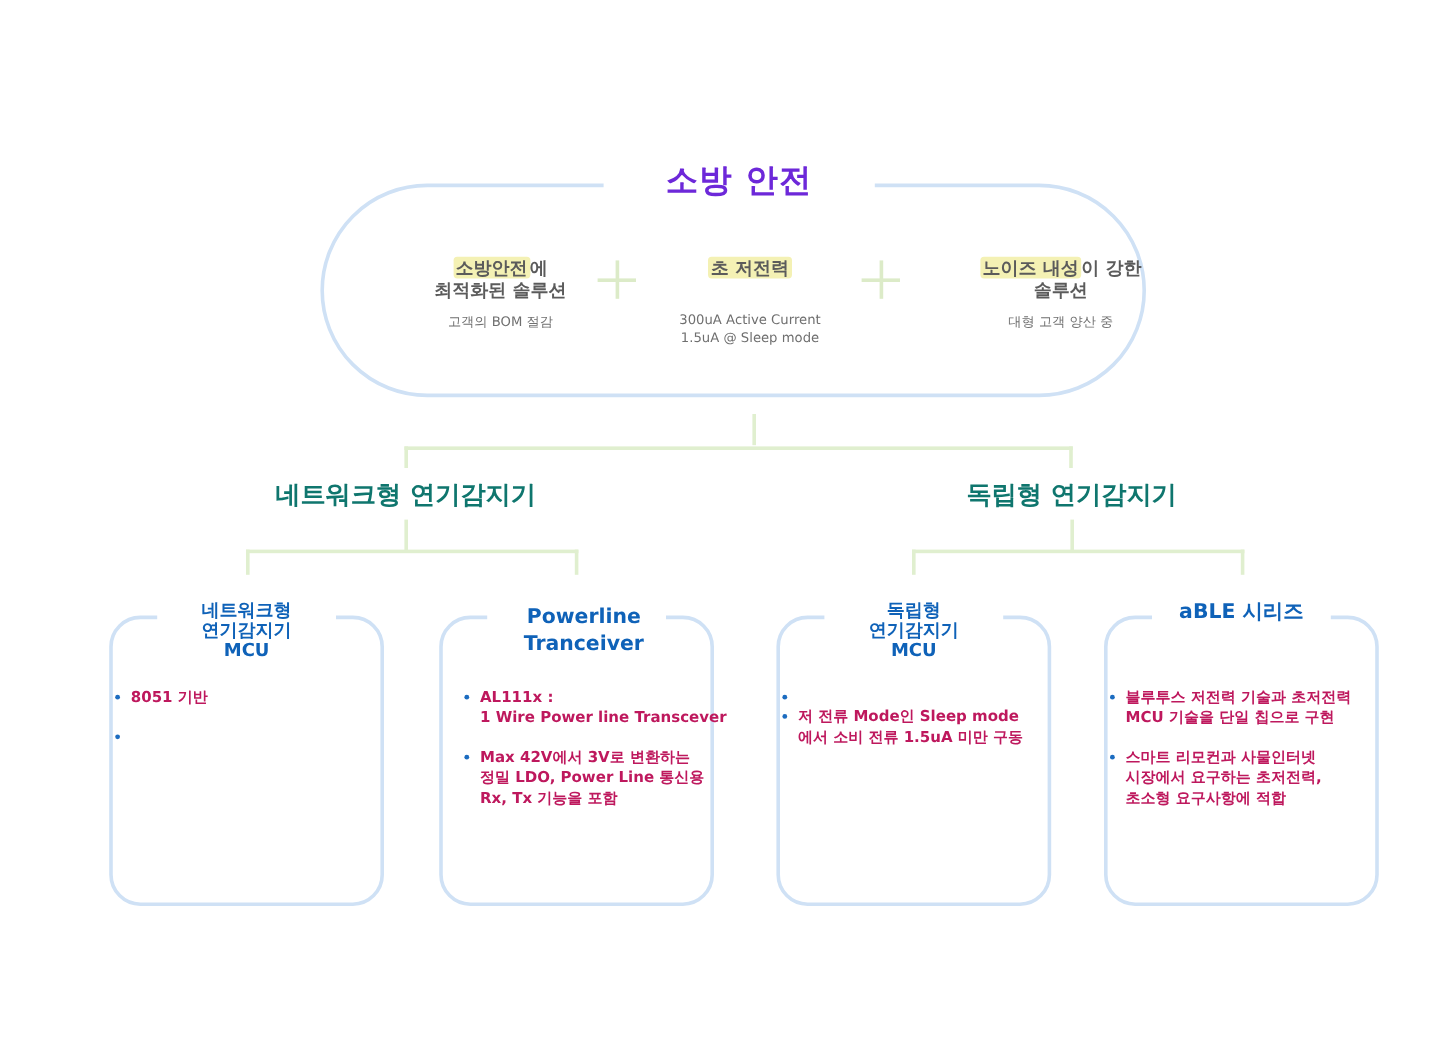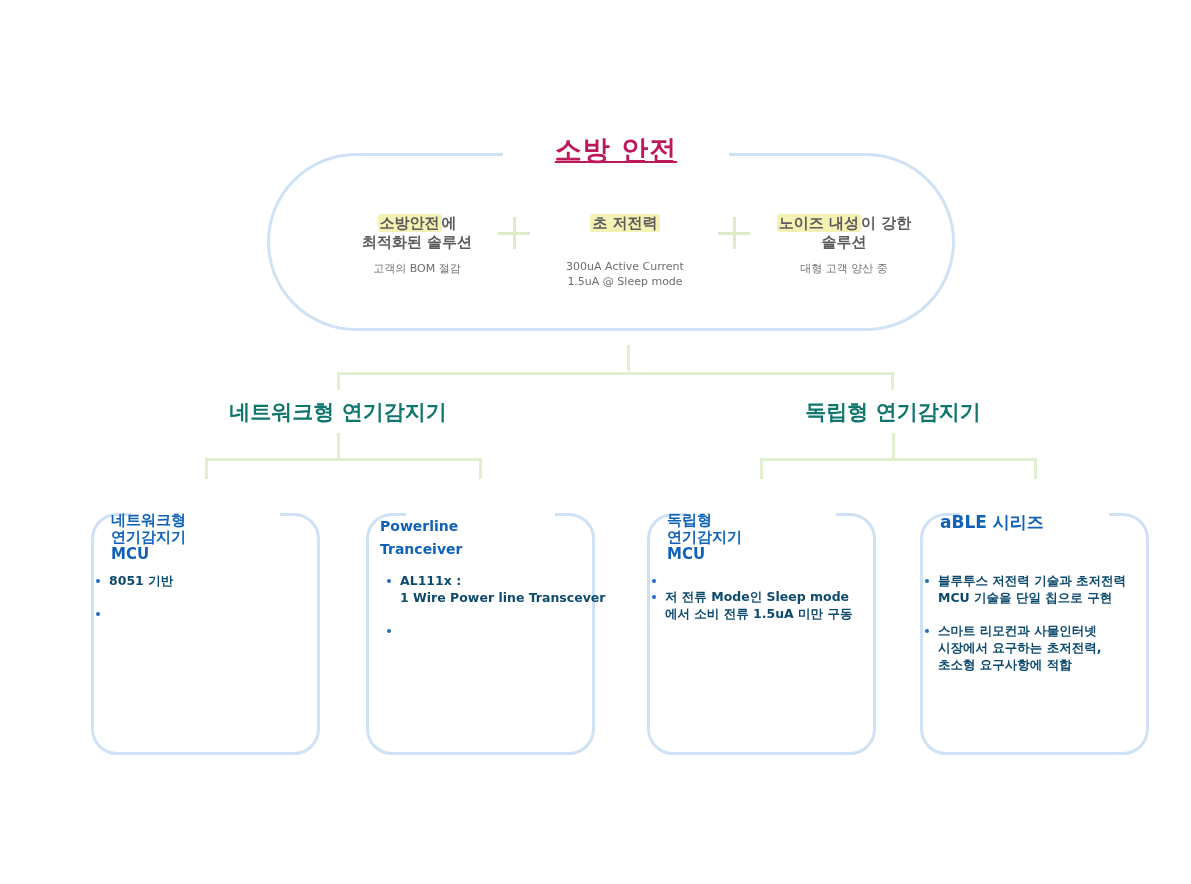--- a/index.html
+++ b/index.html
@@ -4,44 +4,44 @@
 <style>
   html, body { margin:0; padding:0; background:#ffffff; }
   body { width:1191px; height:884px; position:relative; overflow:hidden;
          font-family: "DejaVu Sans", "Liberation Sans", sans-serif; color:#555; }
 
   
   .pill { position:absolute; left:267px; top:153px; width:688px; height:178px;
           border:3px solid #cfe1f5; border-radius:92px; box-sizing:border-box; }
   .pill-gap { position:absolute; left:503px; top:146px; width:226px; height:16px; background:#fff; }
   .main-title { position:absolute; left:503px; top:132px; width:226px; text-align:center;
-                font-size:27px; font-weight:bold; color:#be185d; letter-spacing:1px;text-decoration:underline; }
+                font-size:27px; font-weight:bold; color:#6d28d9; letter-spacing:1px; }
 
   .feature { position:absolute; text-align:center; }
   .feature .head { font-size:15px; font-weight:bold; color:#5b5b5b; line-height:19px; }
   .feature .hl { background:#f4f1b4; border-radius:3px; padding:0 2px; }
   .feature .sub { font-size:11px; color:#6f6f6f; line-height:15px; margin-top:9px; }
 
   .plus { position:absolute; width:32px; height:32px; }
   .plus::before, .plus::after { content:""; position:absolute; background:#dcebc8; }
   .plus::before { left:15px; top:0; width:3px; height:32px; }
   .plus::after { left:0; top:15px; width:32px; height:3px; }
 
   
   .ln { position:absolute; background:#e0efcf; }
 
   .branch-title { position:absolute; font-size:21px; font-weight:bold; color:#0f766e; text-align:center; }
 
   
   .card { position:absolute; top:513px; width:229px; height:242px; box-sizing:border-box;
           border:3px solid #cfe1f5; border-radius:26px; }
   .card-gap { position:absolute; top:506px; height:16px; background:#fff; }
-  .card-title { position:absolute; text-align:left; font-size:15px; font-weight:bold; color:#0f62b8; line-height:17px;margin-top:12px; }
+  .card-title { position:absolute; text-align:center; font-size:15px; font-weight:bold; color:#0f62b8; line-height:17px; }
   .card-list { position:absolute; margin:0; padding:0; list-style:none; }
-  .card-list li { position:relative; padding-left:15px; font-size:12.5px; font-weight:bold; color:#0c4a6e;
+  .card-list li { position:relative; padding-left:15px; font-size:12.5px; font-weight:bold; color:#be185d;
                   line-height:17px; margin-bottom:16px; white-space:pre-line; }
   .card-list li .dot { position:absolute; left:2px; top:7px; width:4px; height:4px; border-radius:50%; background:#1c6cc0; }
 </style>
 </head>
 <body>
 
 <div class="pill"></div>
 <div class="pill-gap"></div>
 <div class="main-title">소방 안전</div>
 
@@ -58,21 +58,21 @@
 <div class="feature" style="left:545px; top:214px; width:160px;">
   <div class="head">
     <span class="hl">초 저전력</span>
   </div>
   <div class="sub" style="margin-top:26px; white-space:pre-line;">300uA Active Current
 1.5uA @ Sleep mode</div>
 </div>
 
 <div class="plus" style="left:718px; top:217px;"></div>
 
-<div class="feature" style="left:764px; top:214px; width:160px;">
+<div class="feature" style="left:804px; top:214px; width:160px;">
   <div class="head">
     <span class="hl">노이즈 내성</span><span>이 강한</span><br>
     <span>솔루션</span>
   </div>
   <div class="sub">대형 고객 양산 중</div>
 </div>
 
 <div class="ln" style="left:627px; top:345px; width:3px; height:26px;"></div>
 <div class="ln" style="left:337px; top:372px; width:557px; height:3px;"></div>
 <div class="ln" style="left:337px; top:372px; width:3px; height:18px;"></div>
@@ -96,26 +96,28 @@
 <div class="card-title" style="left:111px; top:500px; width:189px; white-space:pre-line;">네트워크형
 연기감지기
 MCU</div>
 <ul class="card-list" style="left:94px; top:572px; width:222px;">
   <li><span class="dot"></span><span>8051 기반</span></li>
   <li><span class="dot"></span></li>
 </ul>
 
 <div class="card" style="left:366px;"></div>
 <div class="card-gap" style="left:406px; width:149px;"></div>
-<div class="card-title" style="left:380px; top:503px; width:189px; font-size:14px; line-height:23px; white-space:pre-line;">Powerline
+<div class="card-title" style="left:392px; top:503px; width:189px; font-size:17px; line-height:23px; white-space:pre-line;">Powerline
 Tranceiver</div>
 <ul class="card-list" style="left:369px; top:572px; width:222px;margin-left:16px;">
   <li><span class="dot"></span><span>AL111x :
 1 Wire Power line Transcever</span></li>
-  <li><span class="dot"></span></li>
+  <li><span class="dot"></span><span>Max 42V에서 3V로 변환하는
+정밀 LDO, Power Line 통신용
+ Rx, Tx 기능을 포함</span></li>
 </ul>
 
 <div class="card" style="left:647px;"></div>
 <div class="card-gap" style="left:687px; width:149px;"></div>
 <div class="card-title" style="left:667px; top:500px; width:189px; white-space:pre-line;">독립형
 연기감지기
 MCU</div>
 <ul class="card-list" style="left:650px; top:572px; width:222px;">
   <li><span class="dot"></span></li>
   <li><span class="dot"></span><span>저 전류 Mode인 Sleep mode

